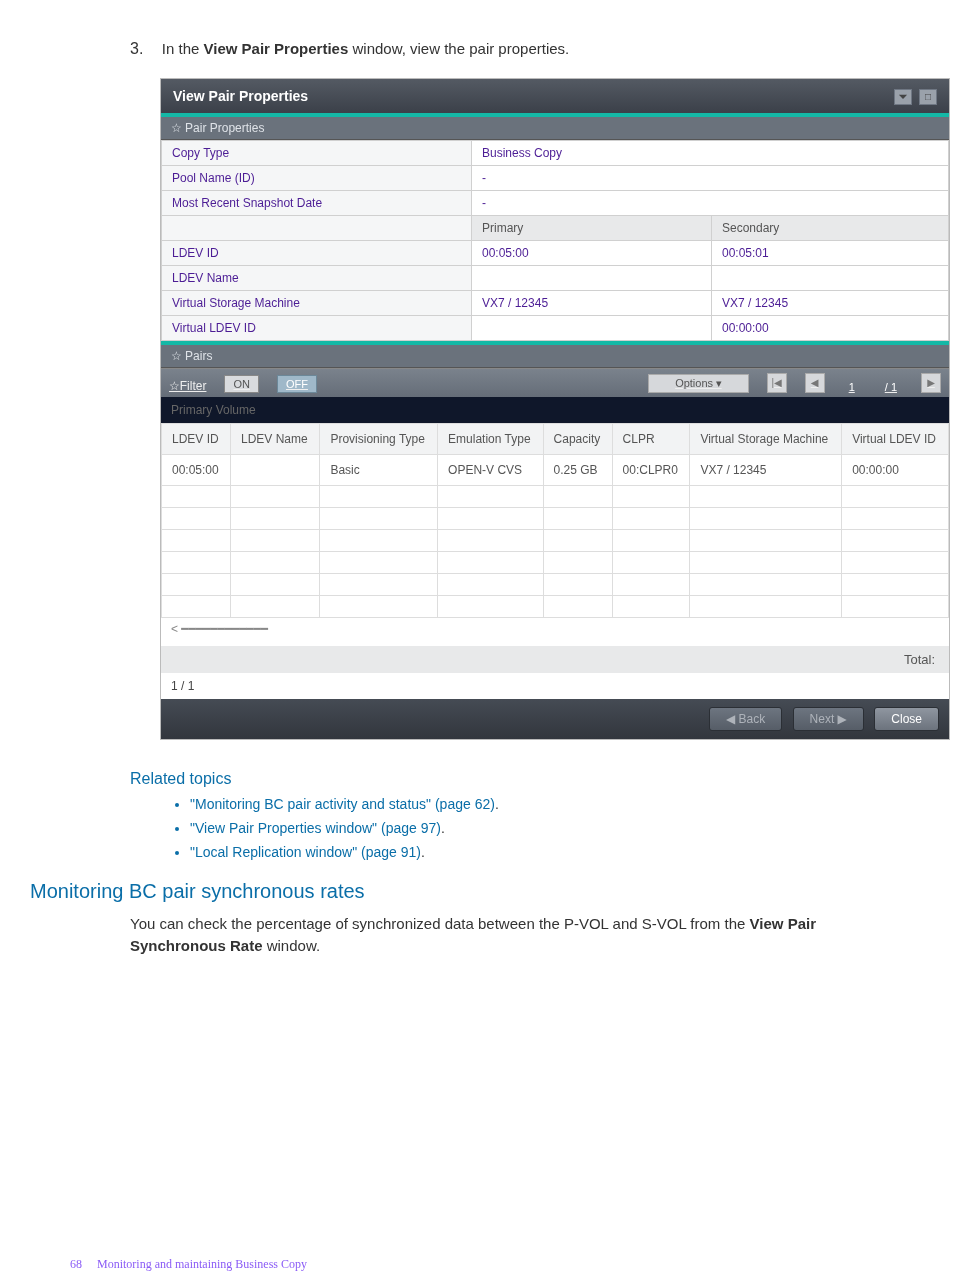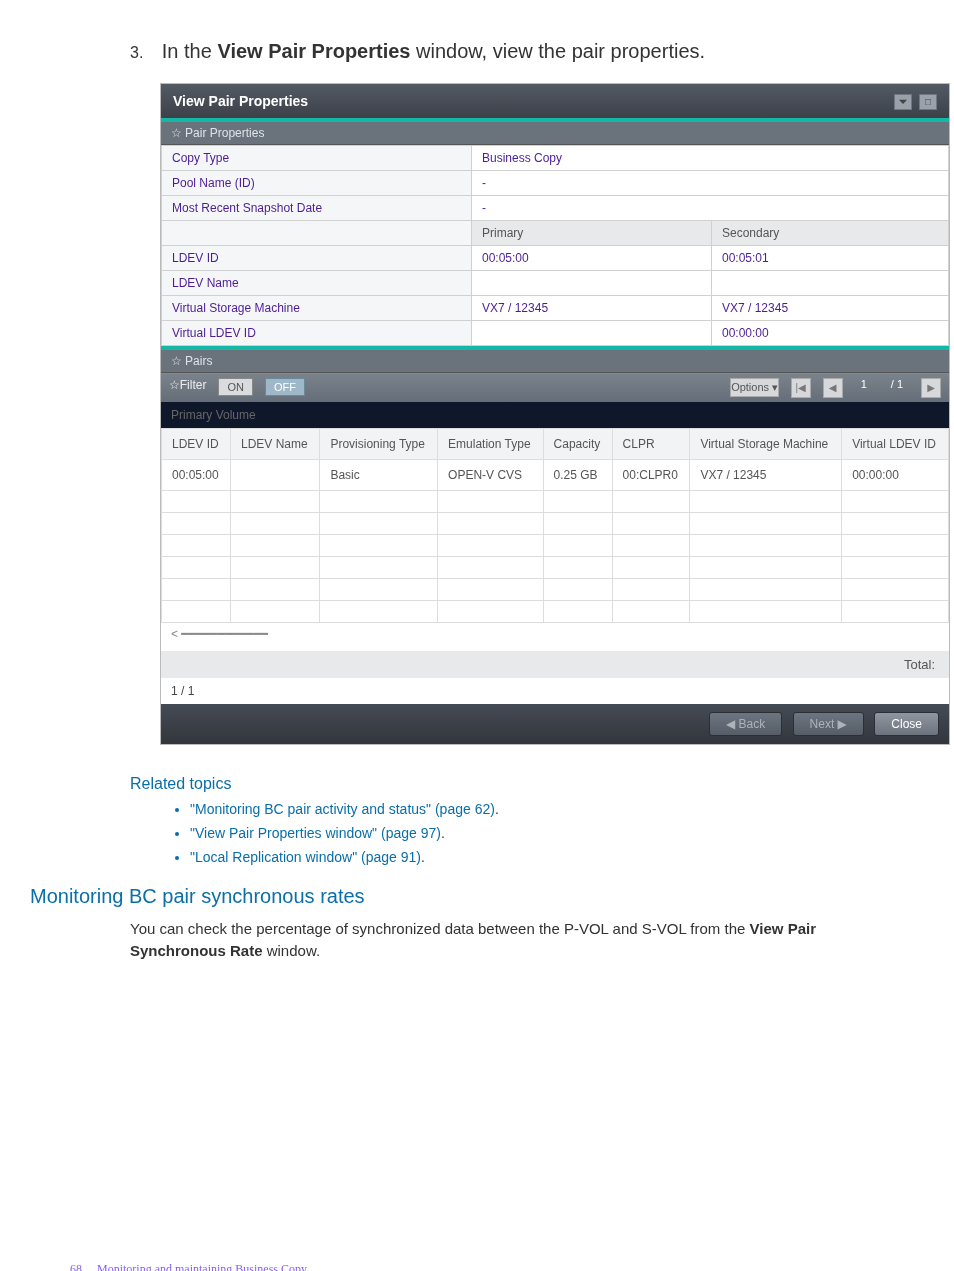--- a/index.html
+++ b/index.html
@@ -5,21 +5,21 @@
     * { box-sizing: border-box; margin: 0; padding: 0; }
     body {
       font-family: Arial, Helvetica, sans-serif;
       background: #fff;
       width: 954px;
       padding: 40px 50px 40px 30px;
       color: #333;
     }
     .step { margin-left: 100px; margin-bottom: 20px; }
     .step-num { display: inline-block; margin-right: 14px; }
-    .step-text { display: inline; font-size: 20px; }
+    .step-text { display: inline; font-size: 15px; }
     .step-text b { font-weight: 700; }
 
     .window {
       margin: 18px 0 30px 130px;
       border: 1px solid #bbb;
       background: #fff;
       width: 790px;
     }
     .titlebar {
       background: linear-gradient(#545a63, #3b4049);
@@ -58,37 +58,38 @@
     }
     .prop-table td.key { background: #f5f6f7; width: 310px; }
     .prop-table td.hdr { background: #e8e9ea; font-weight: 400; color: #555; }
 
     .filter-bar {
       background: linear-gradient(#7a828c,#656d78);
       color: #eee;
       font-size: 12px;
       padding: 4px 8px;
       display: flex;
-      align-items: flex-start;
-      gap: 12px;
+      align-items: flex-end;
+      gap: 18px;
       border-top: 1px solid #888;
+      text-decoration: underline;
     }
     .filter-btn {
       display: inline-block;
       padding: 2px 8px;
       font-size: 11px;
       border: 1px solid #888;
       background: #d9dbde;
       color: #555;
     }
     .filter-btn.active { background: #9fb8c9; color: #fff; border-color: #6c8899; }
     .filter-spacer { flex: 1; }
     .options-btn {
       background: #d6d8db; border: 1px solid #aaa;
-      padding: 2px 0; font-size: 11px; color: #555;
+      padding: 2px 26px; font-size: 11px; color: #555;
     }
     .nav-btn {
       background: #d6d8db; border: 1px solid #aaa;
       width: 20px; height: 20px; font-size: 10px; color: #777;
       text-align: center; line-height: 18px;
     }
     .page-ind { color: #fff; font-size: 11px; padding: 0 6px; }
 
     .subcaption {
       font-size: 12px; color: #666;

